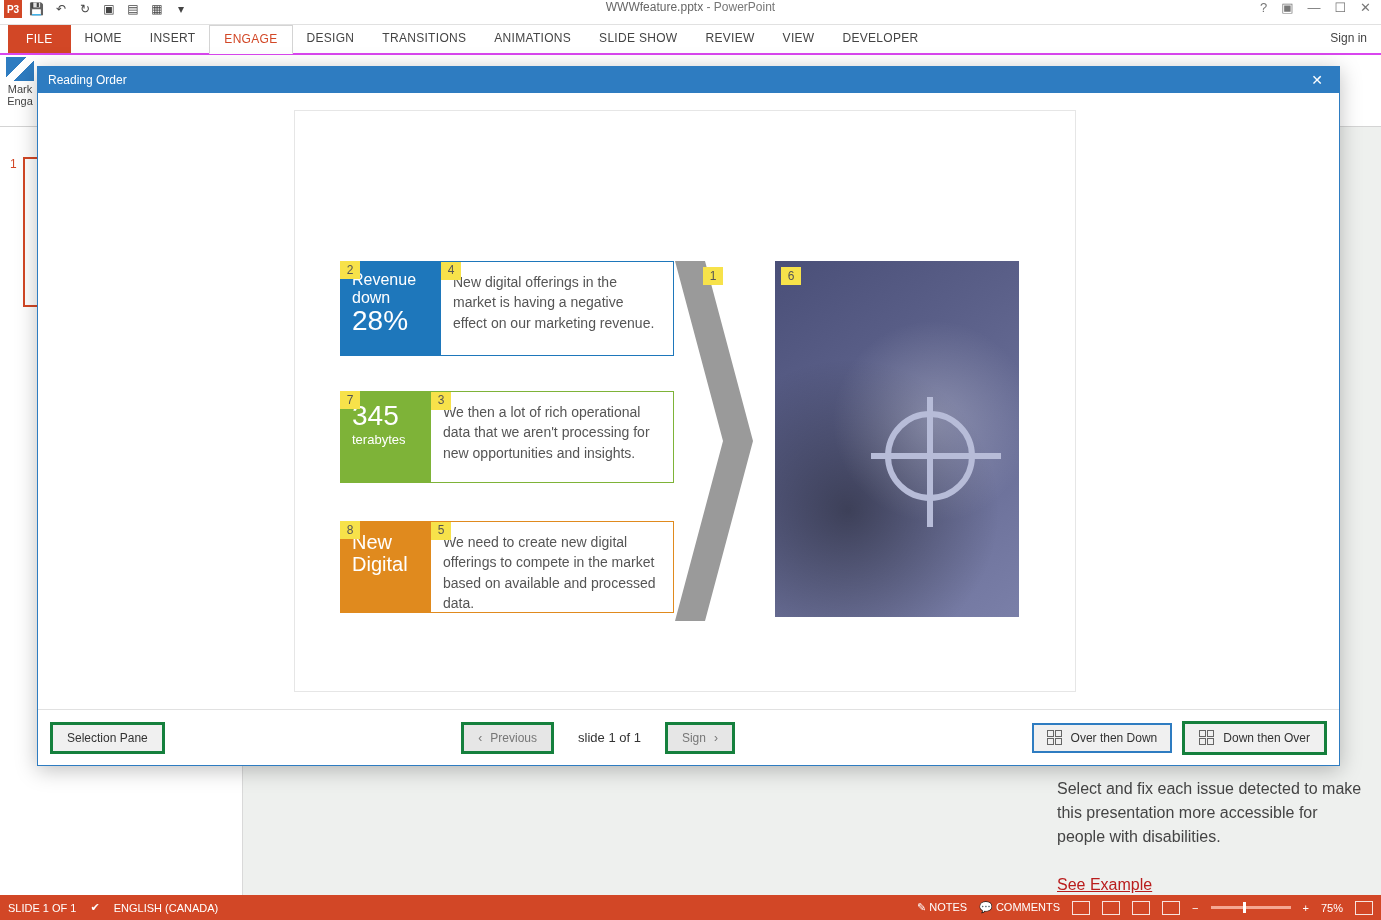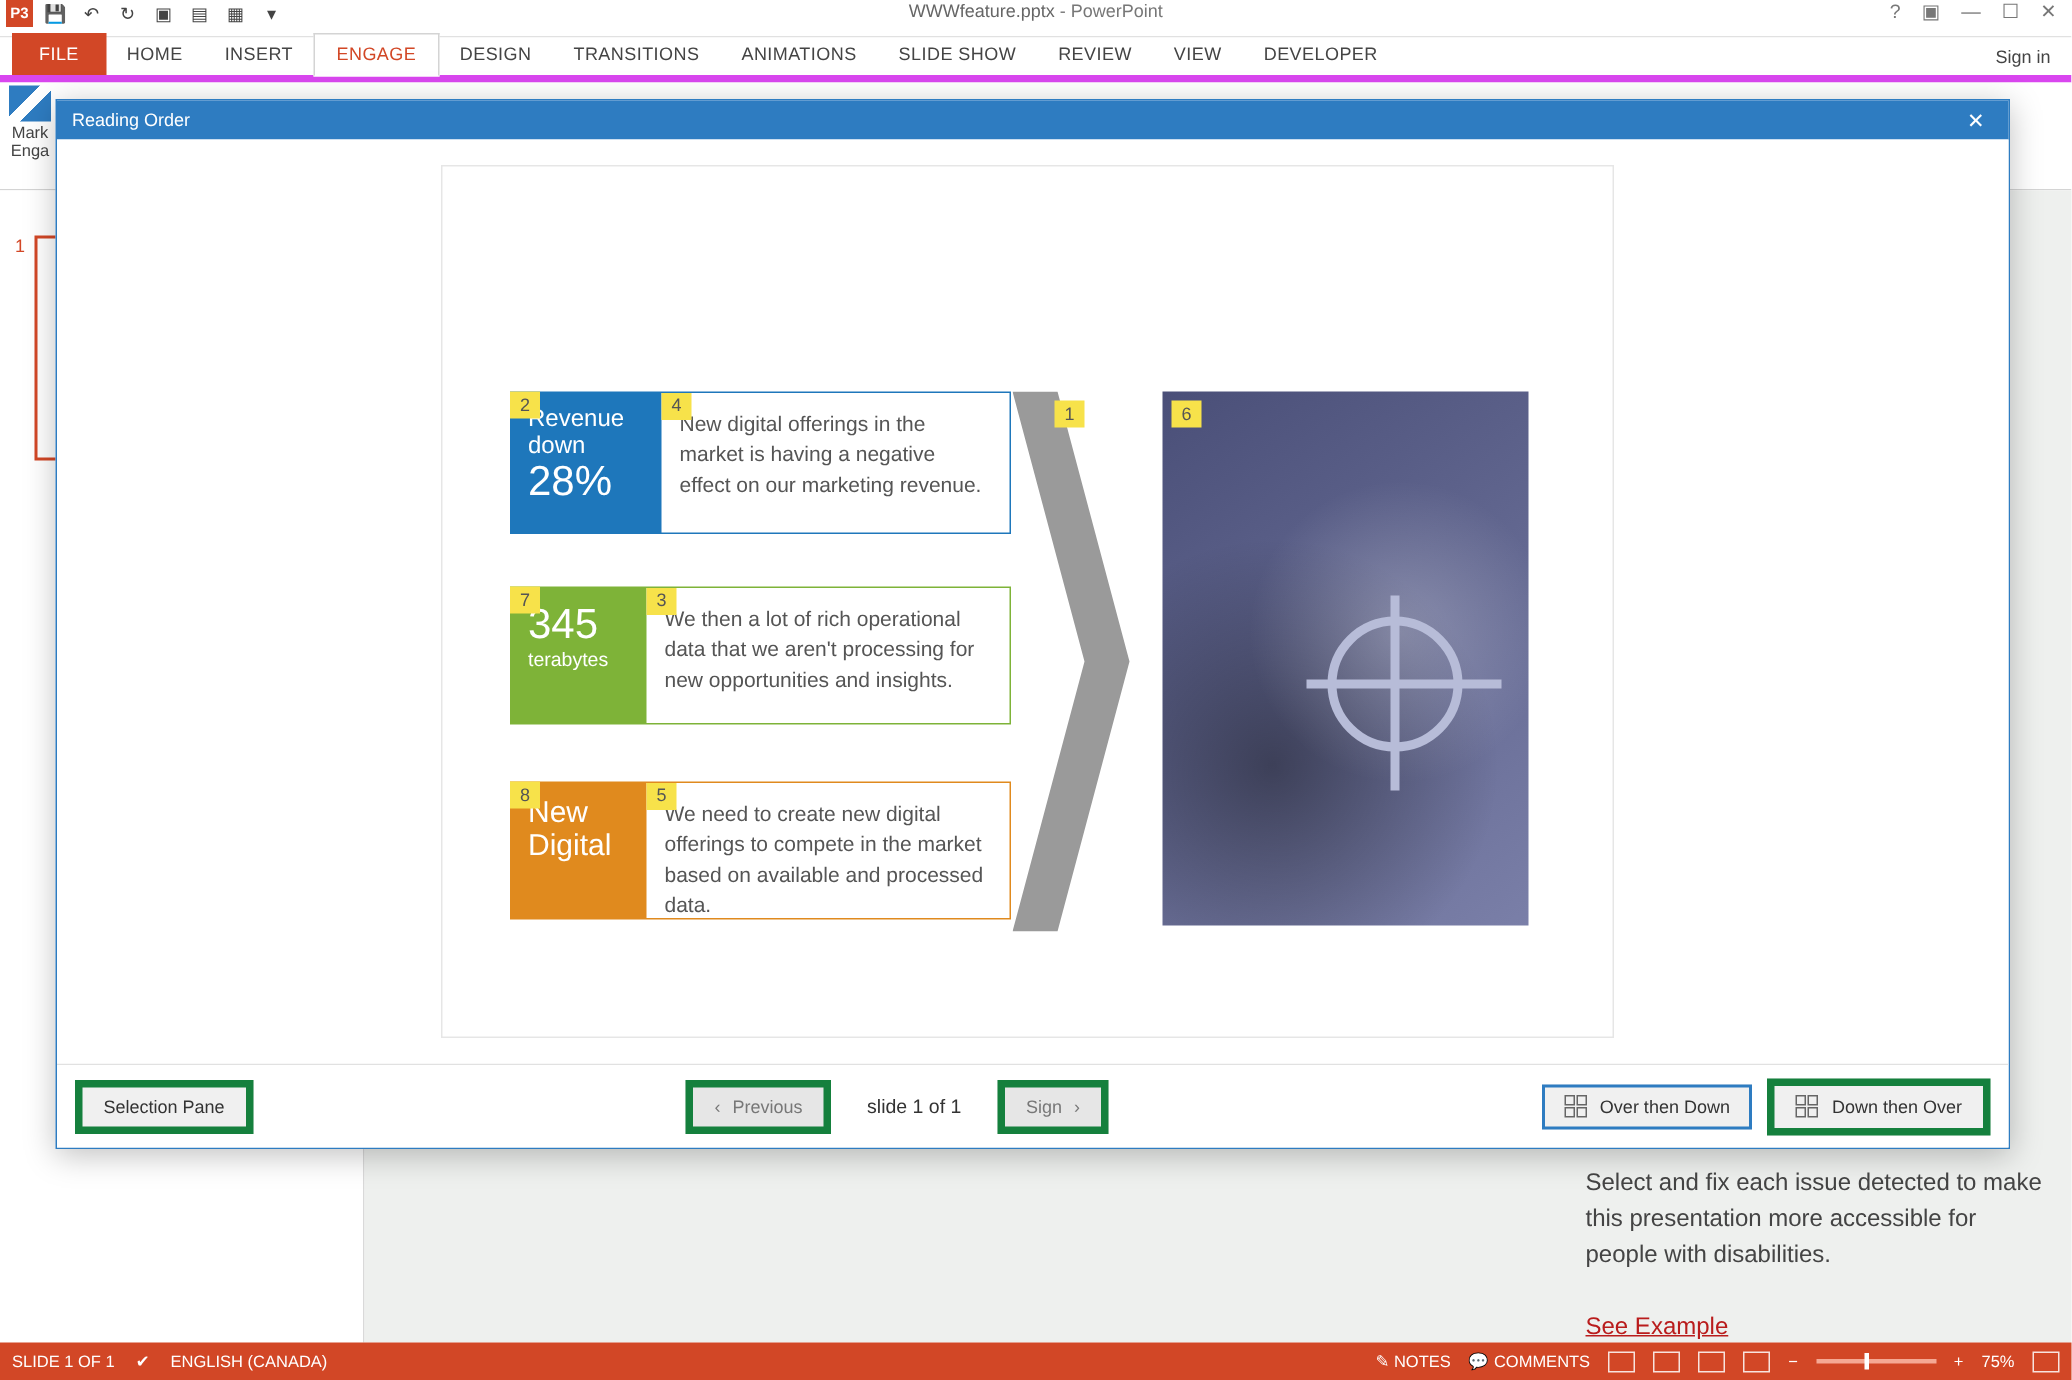--- a/index.html
+++ b/index.html
@@ -9,21 +9,21 @@
   .titlebar { height: 25px; background: #fff; display: flex; align-items: flex-start; position: relative; border-bottom: 1px solid #e1e1e1; gap: 20px; }
   .qat { display: flex; align-items: center; gap: 6px; padding-left: 4px; }
   .qat-icon { width: 18px; height: 18px; display:flex; align-items:center; justify-content:center; color:#444; font-size:12px;}
   .p3-icon { width:18px; height:18px; background:#d24726; color:#fff; font-size:10px; font-weight:bold; display:flex; align-items:center; justify-content:center; }
   .titlebar-center { position:absolute; left:0; right:0; text-align:center; color:#777; font-size:12px; pointer-events:none;}
   .titlebar-center .fn { color:#666; }
   .win-controls { margin-left:auto; display:flex; align-items:center; gap:14px; padding-right:10px; color:#777; font-size:13px;}
   .win-controls span { cursor:default; }
 
   
-  .ribbon-tabs { height: 30px; display:flex; align-items:flex-end; padding-left:8px; border-bottom:5px solid #d946ef; background:#fff; position:relative;}
+  .ribbon-tabs { height: 30px; display:flex; align-items:flex-start; padding-left:8px; border-bottom:2px solid #d946ef; background:#fff; position:relative;}
   .ribbon-tab { padding:6px 14px 7px; font-size:12px; color:#444; letter-spacing:.3px; }
   .ribbon-tab.file { background:#d24726; color:#fff; padding:7px 18px; }
   .ribbon-tab.active { color:#d24726; border:1px solid #d4d4d4; border-bottom:1px solid #fff; margin-bottom:-1px; background:#fff;}
   .signin { position:absolute; right:14px; top:6px; font-size:12px; color:#444;}
 
   
   .ribbon-body { height:72px; background:#fff; border-bottom:1px solid #d4d4d4; position:relative; }
   .mark-engage { position:absolute; left:6px; top:2px; text-align:center; font-size:11px; color:#444;}
   .mark-engage .icon { width:28px; height:24px; margin:0 auto 2px; background:linear-gradient(135deg,#2e7cc1 40%, #fff 40% 60%, #2e7cc1 60%); }
 
@@ -69,21 +69,21 @@
   .vault { position:absolute; left:480px; top:150px; width:244px; height:356px; background:linear-gradient(145deg,#4a4f78,#7a7fa8); overflow:hidden;}
   .vault::before { content:""; position:absolute; inset:0; background:
      radial-gradient(circle at 65% 45%, rgba(255,255,255,.25), transparent 40%),
      radial-gradient(circle at 30% 70%, rgba(0,0,0,.4), transparent 50%); }
   .vault-wheel { position:absolute; left:110px; top:150px; width:90px; height:90px; border:6px solid #b7bcd8; border-radius:50%; }
   .vault-wheel::before,.vault-wheel::after{content:"";position:absolute;background:#b7bcd8;}
   .vault-wheel::before{left:50%;top:-20px;width:6px;height:130px;transform:translateX(-50%);}
   .vault-wheel::after{top:50%;left:-20px;height:6px;width:130px;transform:translateY(-50%);}
 
   
-  .btn { background:#f0f0f0; border:5px solid #15803d; font-size:12px; color:#333; padding:6px 14px; display:flex; align-items:center; gap:8px; cursor:default;}
+  .btn { background:#f0f0f0; border:3px solid #15803d; font-size:12px; color:#333; padding:6px 14px; display:flex; align-items:center; gap:8px; cursor:default;}
   .btn .ico { width:16px; height:16px; display:flex; flex-wrap:wrap; gap:1px;}
   .btn .ico span { width:7px; height:7px; border:1px solid #666;}
   .btn.nav { background:#e6e6e6; color:#777;}
   .btn.toggle.active { border:2px solid #2e7cc1; padding:5px 13px;}
   .footer-spacer { flex:1;}
   .slide-pos { font-size:13px; color:#333; padding:0 14px;}
 
   
   .statusbar { position:absolute; left:0; right:0; bottom:0; height:25px; background:#d24726; color:#fff; font-size:11px; display:flex; align-items:center; padding:0 8px; gap:14px;}
   .statusbar .right { margin-left:auto; display:flex; align-items:center; gap:12px;}

